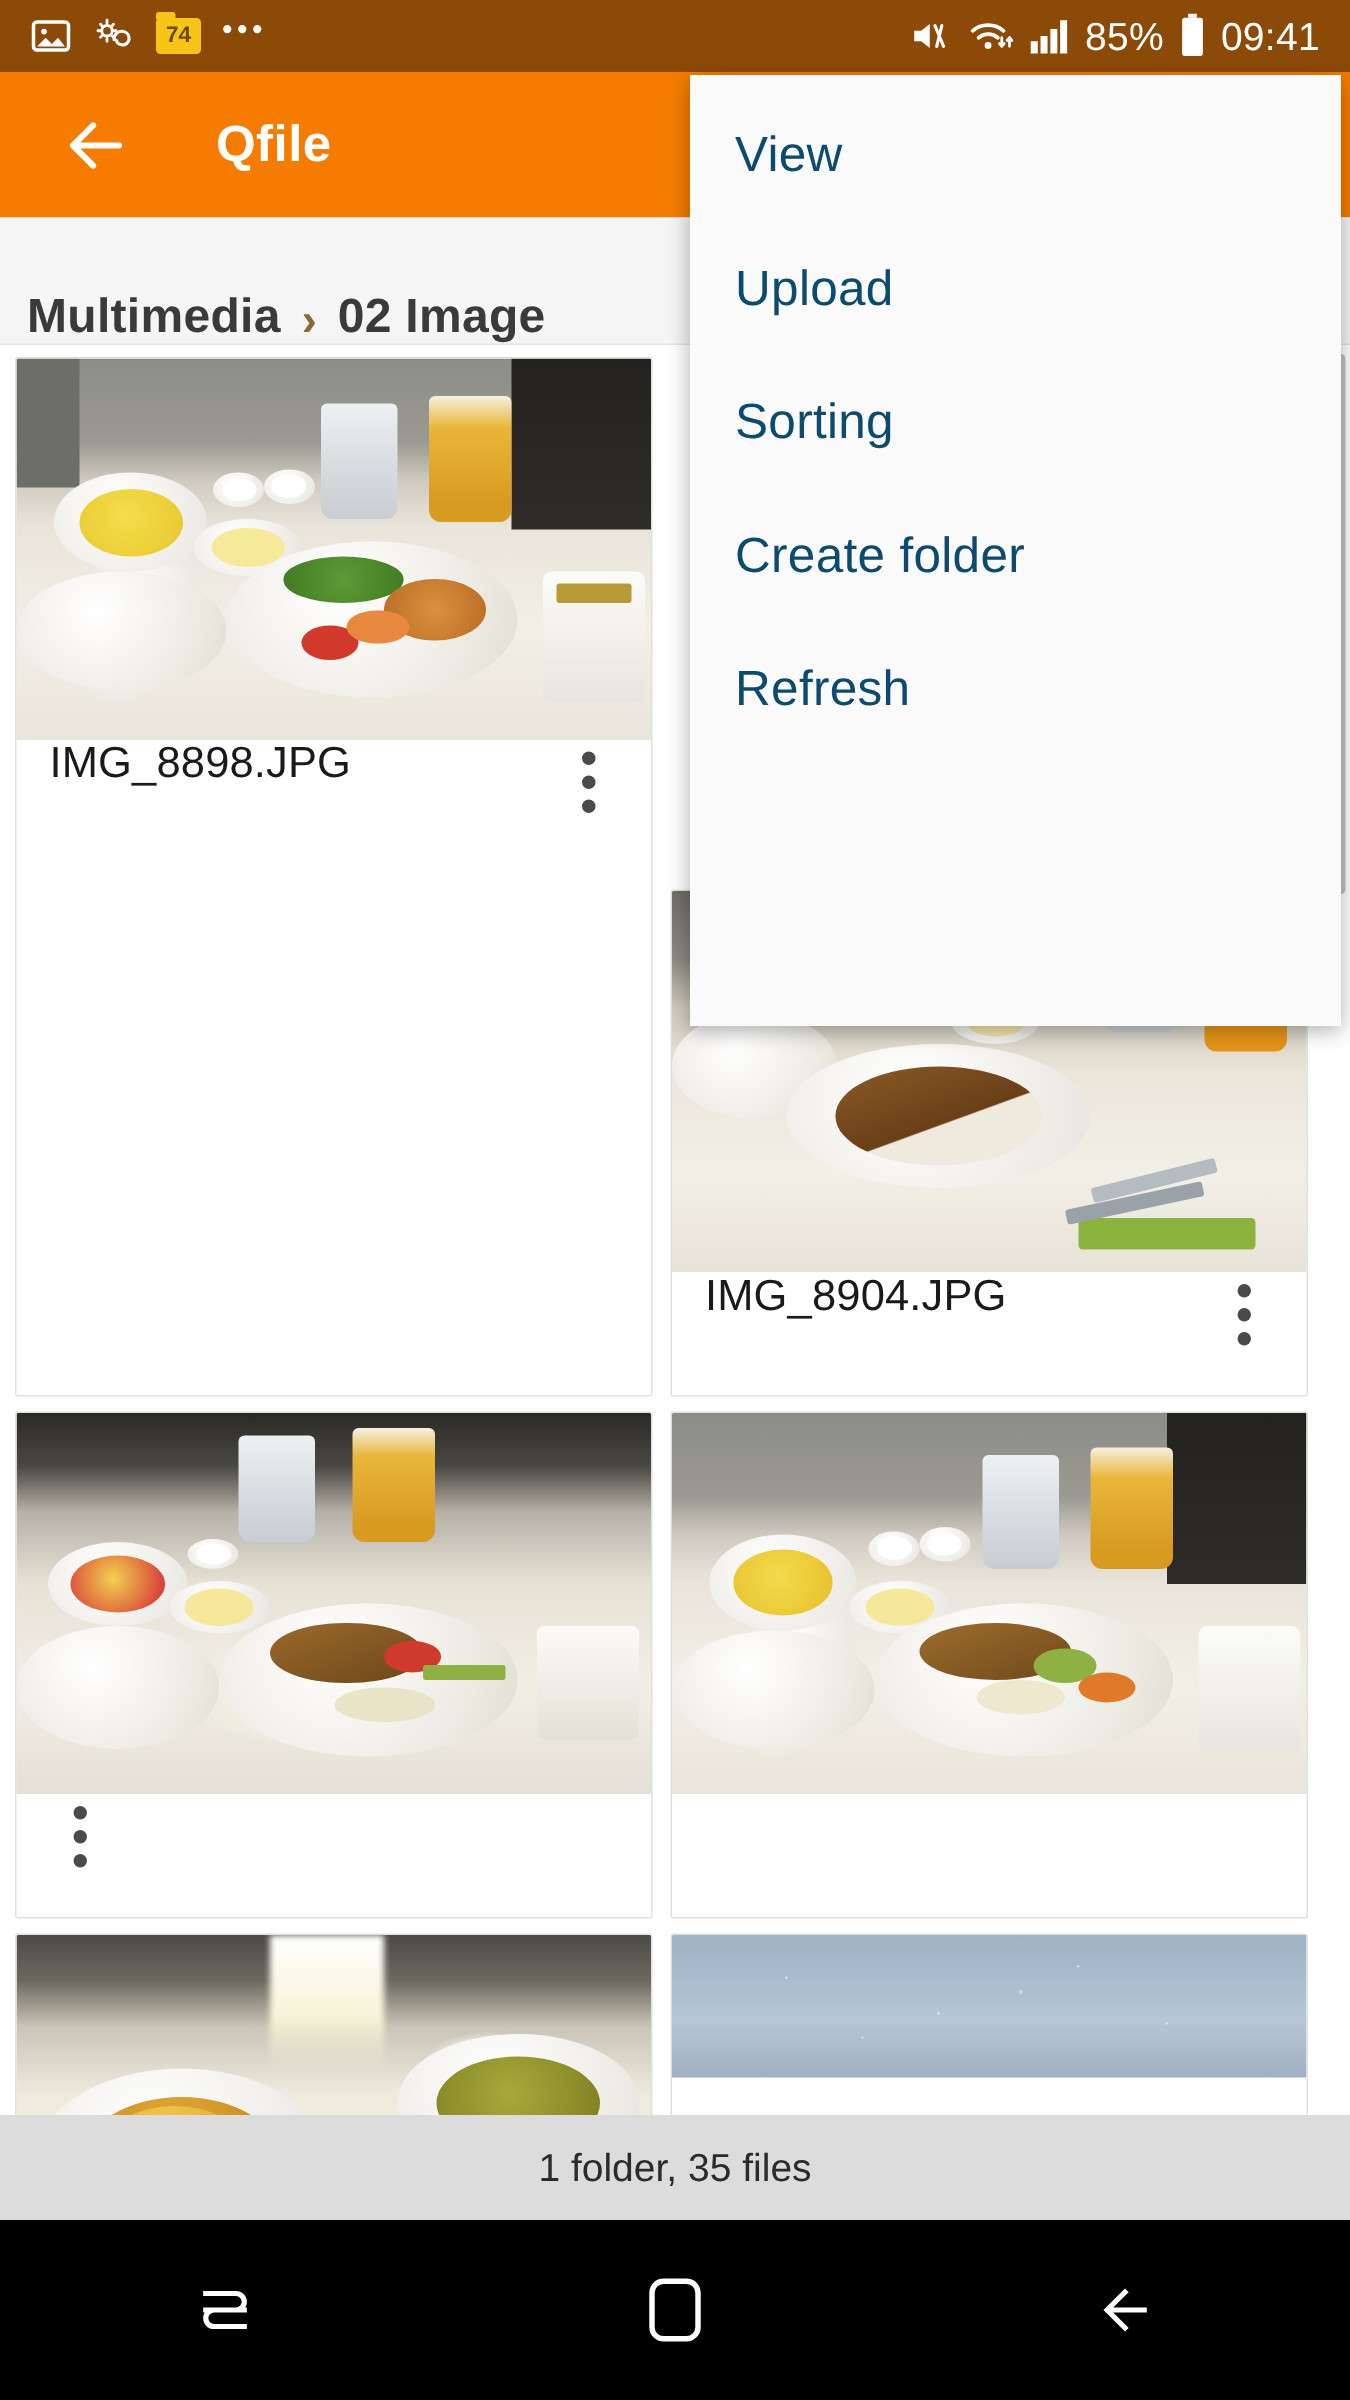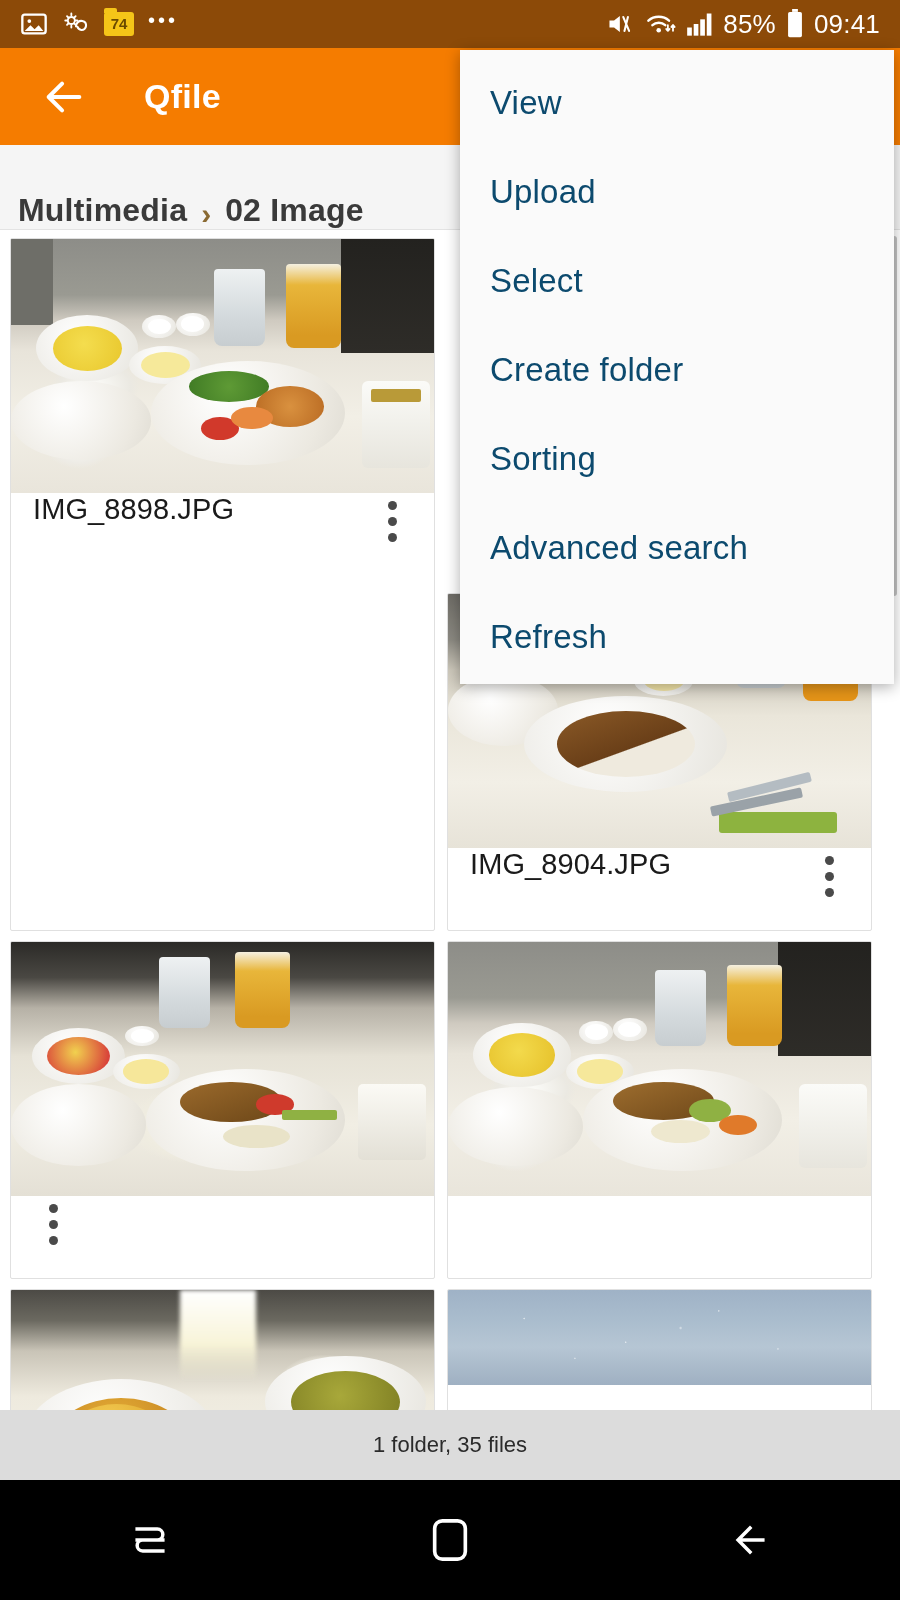--- a/index.html
+++ b/index.html
@@ -155,21 +155,21 @@
     position:absolute; right:3px; top:236px; width:6px; height:360px;
     background:#c4c4c4; border-radius:3px; cursor:pointer;
   }
 
   
   .footstatus{
     position:absolute; left:0; top:1410px; width:900px; height:70px;
     background:#dcdcdc;
     display:flex; align-items:center; justify-content:center;
   }
-  .footstatus span{ font-size:22px; color:#2b2b2b; }
+  .footstatus span{ font-size:26px; color:#2b2b2b; }
 
   
   .navbar{
     position:absolute; left:0; top:1480px; width:900px; height:120px;
     background:#000000;
     display:flex; align-items:center; justify-content:space-around;
   }
   .nav-btn{ width:120px; height:120px; display:flex; align-items:center; justify-content:center; cursor:pointer;}
 
   
@@ -420,18 +420,16 @@
   <div class="nav-btn">
     <svg width="44" height="44" viewBox="0 0 24 24">
       <path d="M19 12H6M12 5.5 5.5 12 12 18.5" fill="none" stroke="#fff" stroke-width="1.9" stroke-linecap="square" stroke-linejoin="miter"></path>
     </svg>
   </div>
 </div>
 
 <div class="menu">
   <div class="menu-item">View</div>
   <div class="menu-item">Upload</div>
-  <div class="menu-item">Select</div>
+  <div class="menu-item">Sorting</div>
   <div class="menu-item">Create folder</div>
-  <div class="menu-item">Sorting</div>
-  <div class="menu-item">Advanced search</div>
   <div class="menu-item">Refresh</div>
 </div>
 
 </body></html>

